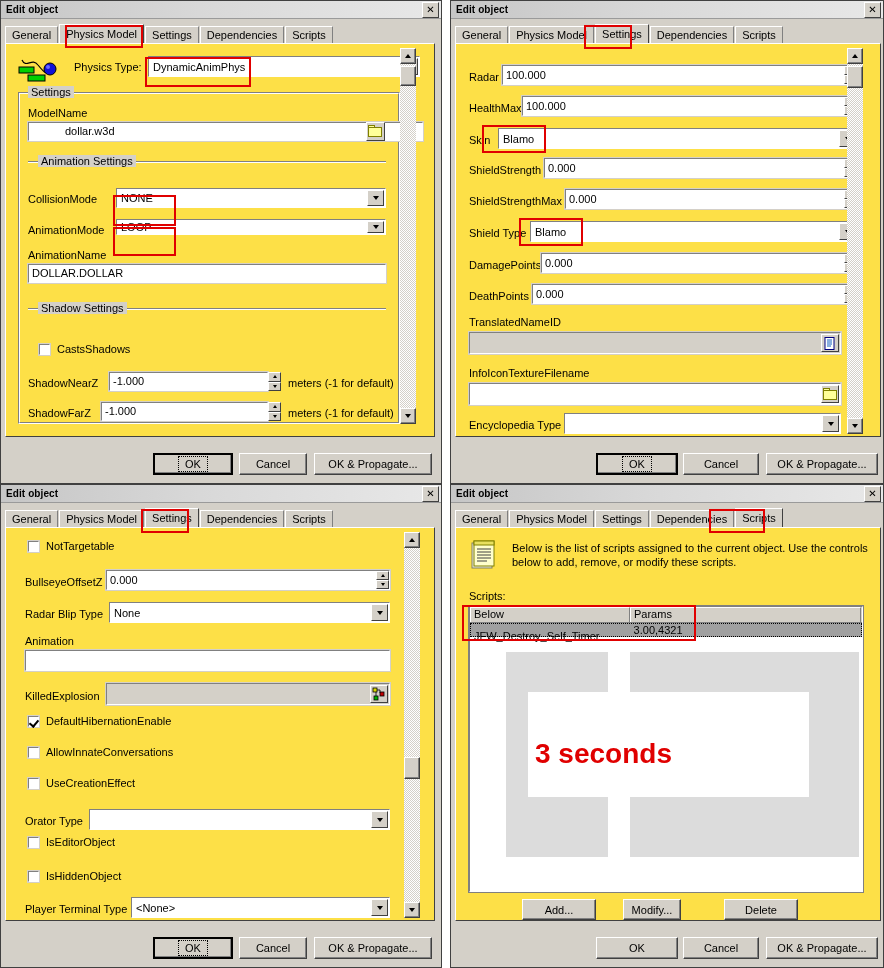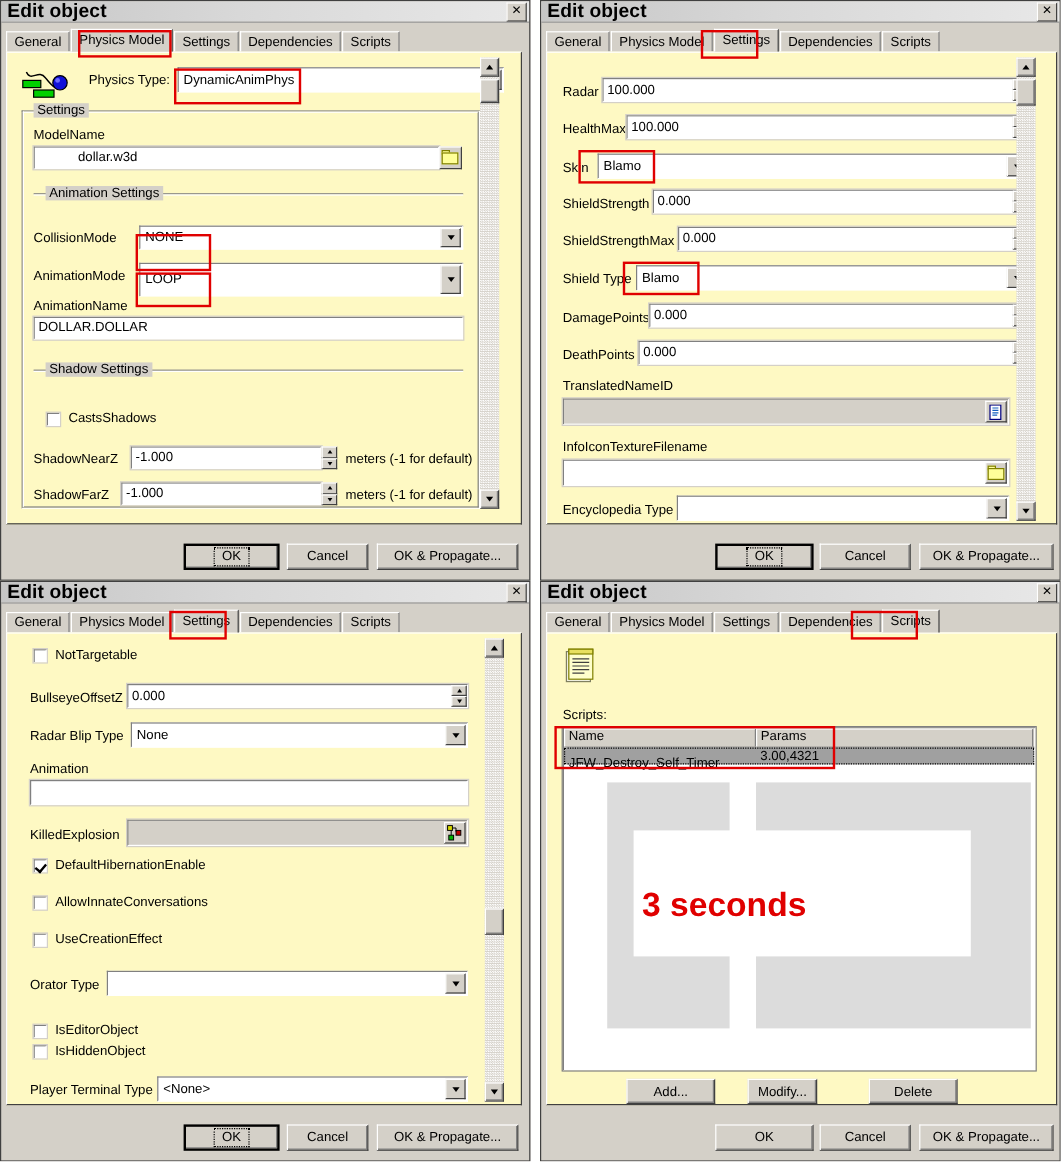--- a/index.html
+++ b/index.html
@@ -22,21 +22,21 @@
   }
   .titlebar{
     height:18px;
     background:linear-gradient(to right,#c6c6c6 0%,#d8d8d8 45%,#e8e8e8 100%);
     border-bottom:1px solid #9a9a9a;
     display:flex;align-items:center;
     padding:0 2px 0 5px;
     box-sizing:border-box;
   }
   .titlebar .title{
-    font-weight:bold;font-size:16px;color:#000;flex:1;
+    font-weight:bold;font-size:10px;color:#000;flex:1;
     letter-spacing:0.1px;
   }
   .closebtn{
     width:15px;height:14px;
     background:#d4d0c8;
     border-top:1px solid #ffffff;border-left:1px solid #ffffff;
     border-right:1px solid #404040;border-bottom:1px solid #404040;
     position:relative;cursor:pointer;
     display:flex;align-items:center;justify-content:center;
     font-size:10px;font-weight:bold;line-height:1;
@@ -65,21 +65,21 @@
   }
   .tab.active{
     height:19px;line-height:18px;
     border-right:1px solid #404040;
     z-index:3;
     margin-top:-2px;
   }
 
   .tabbody{
     position:absolute;
-    background:#fef9c3;
+    background:#fde047;
     border-top:1px solid #ffffff;
     border-left:1px solid #ffffff;
     border-right:1px solid #404040;
     border-bottom:1px solid #404040;
     box-sizing:border-box;
   }
 
   
   .lbl{position:absolute;font-size:11px;white-space:nowrap;color:#000;}
   .field{
@@ -304,21 +304,21 @@
             <i class="tri-down"></i>
           </span>
       </div>
 
       <div class="group" style="left:12px;top:48px;width:382px;height:332px;">
         <div class="inset"></div>
       </div>
       <div class="grouplabel" style="left:22px;top:42px;">Settings</div>
 
       <div class="lbl" style="left:22px;top:63px;">ModelName</div>
-      <div class="field" style="left:22px;top:78px;width:338px;height:19px;padding-left:36px;">
+      <div class="field" style="left:22px;top:78px;width:395px;height:19px;padding-left:36px;">
         <span>dollar.w3d</span>
       </div>
       <div class="iconbtn" style="left:360px;top:78px;width:19px;height:19px;">
         <span class="folder-ico">
             <i class="f2"></i>
             <i class="f1"></i>
           </span>
       </div>
 
       <div class="hr-group" style="left:22px;top:117px;width:358px;"></div>
@@ -326,21 +326,21 @@
 
       <div class="lbl" style="left:22px;top:149px;">CollisionMode</div>
       <div class="combo" style="left:110px;top:144px;width:270px;height:20px;">
         <span>NONE</span>
         <span class="arrowbox">
             <i class="tri-down"></i>
           </span>
       </div>
 
       <div class="lbl" style="left:22px;top:180px;">AnimationMode</div>
-      <div class="combo" style="left:110px;top:175px;width:270px;height:28px;">
+      <div class="combo" style="left:110px;top:175px;width:270px;height:16px;">
         <span>LOOP</span>
         <span class="arrowbox">
             <i class="tri-down"></i>
           </span>
       </div>
 
       <div class="lbl" style="left:22px;top:205px;">AnimationName</div>
       <div class="field" style="left:22px;top:220px;width:358px;height:19px;">
         <span>DOLLAR.DOLLAR</span>
       </div>
@@ -655,21 +655,21 @@
       </div>
 
       <div class="lbl" style="left:19px;top:287px;">Orator Type</div>
       <div class="combo" style="left:83px;top:281px;width:301px;height:21px;">
         <span></span>
         <span class="arrowbox">
             <i class="tri-down"></i>
           </span>
       </div>
 
-      <div class="chk" style="left:22px;top:325px;">
+      <div class="chk" style="left:22px;top:308px;">
         <span class="box"></span>
         <span class="t">IsEditorObject</span>
       </div>
 
       <div class="chk" style="left:22px;top:342px;text-align:center;">
         <span class="box"></span>
         <span class="t">IsHiddenObject</span>
       </div>
 
       <div class="lbl" style="left:19px;top:375px;">Player Terminal Type</div>
@@ -726,26 +726,27 @@
           <rect x="4" y="2" width="20" height="25" fill="#ffffcc" stroke="#808000" stroke-width="1"></rect>
           <rect x="4" y="2" width="20" height="4" fill="#e8e060" stroke="#808000" stroke-width="1"></rect>
           <line x1="7" y1="10" x2="21" y2="10" stroke="#404040" stroke-width="1"></line>
           <line x1="7" y1="13" x2="21" y2="13" stroke="#404040" stroke-width="1"></line>
           <line x1="7" y1="16" x2="21" y2="16" stroke="#404040" stroke-width="1"></line>
           <line x1="7" y1="19" x2="21" y2="19" stroke="#404040" stroke-width="1"></line>
           <line x1="7" y1="22" x2="17" y2="22" stroke="#404040" stroke-width="1"></line>
         </svg>
       </div>
 
+      <div style="position:absolute;left:56px;top:13px;width:360px;font-size:11px;line-height:14px;">Below is the list of scripts assigned to the current object.  Use the controls below to add, remove, or modify these scripts.</div>
 
       <div class="lbl" style="left:13px;top:62px;">Scripts:</div>
 
       <div class="listview" style="left:13px;top:78px;width:394px;height:286px;">
         <div class="lvhead">
-          <div class="hcell" style="width:160px;">Name</div>
+          <div class="hcell" style="width:160px;">Below</div>
           <div class="hcell" style="width:231px;">Params</div>
         </div>
         <div class="lvrow">
           <div class="cell" style="width:160px;margin-top:12px;">JFW_Destroy_Self_Timer</div>
           <div class="cell" style="width:231px;">3.00,4321</div>
         </div>
 
         <div class="graybox" style="left:36px;top:45px;width:102px;height:205px;"></div>
         <div class="graybox" style="left:160px;top:45px;width:229px;height:205px;"></div>
         <div class="graybox" style="left:58px;top:85px;width:281px;height:105px;background:#ffffff;"></div>

